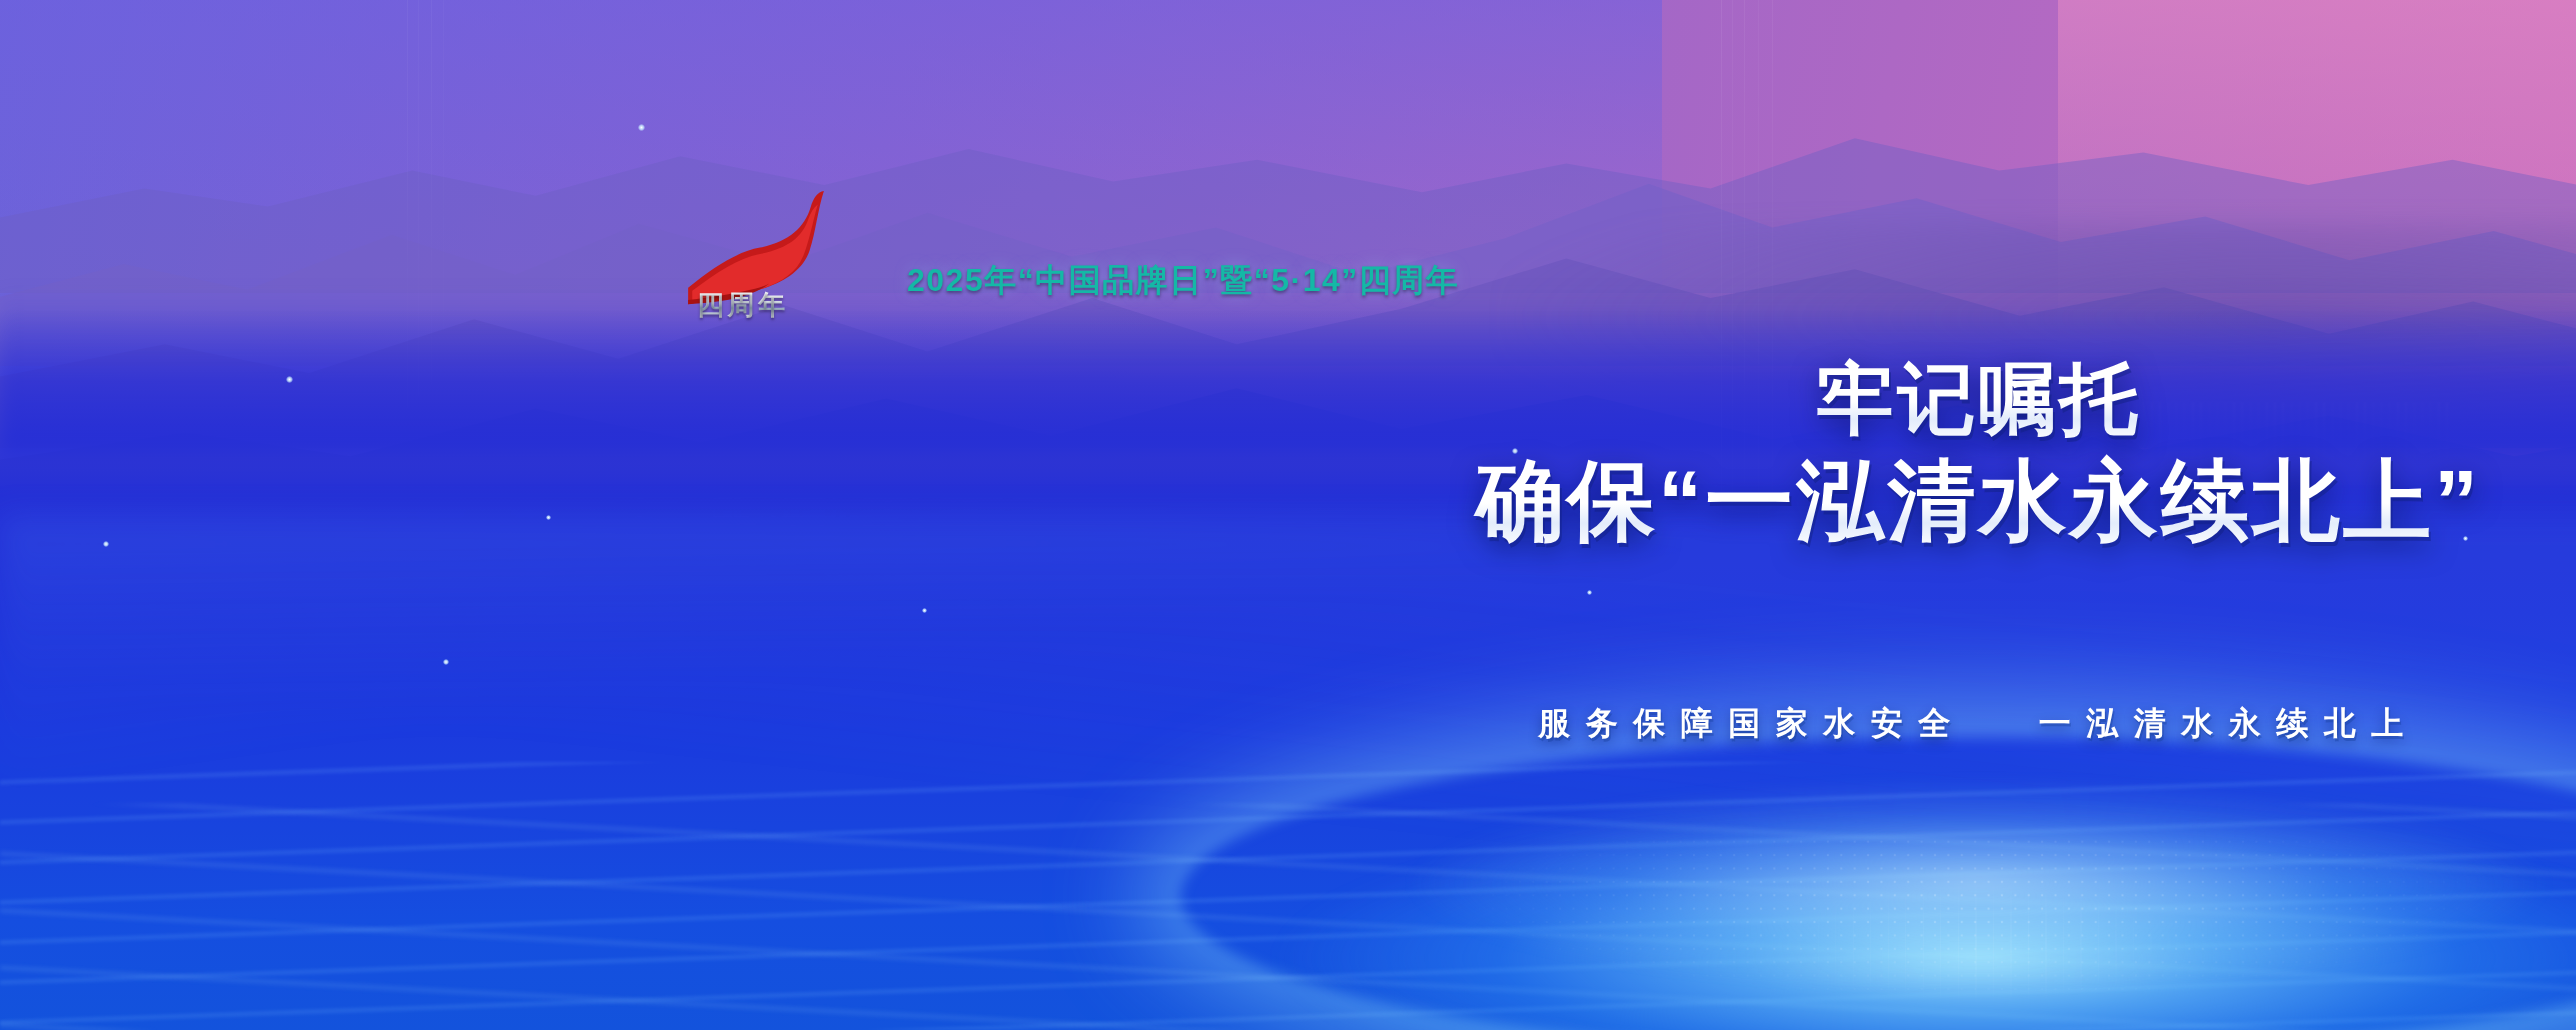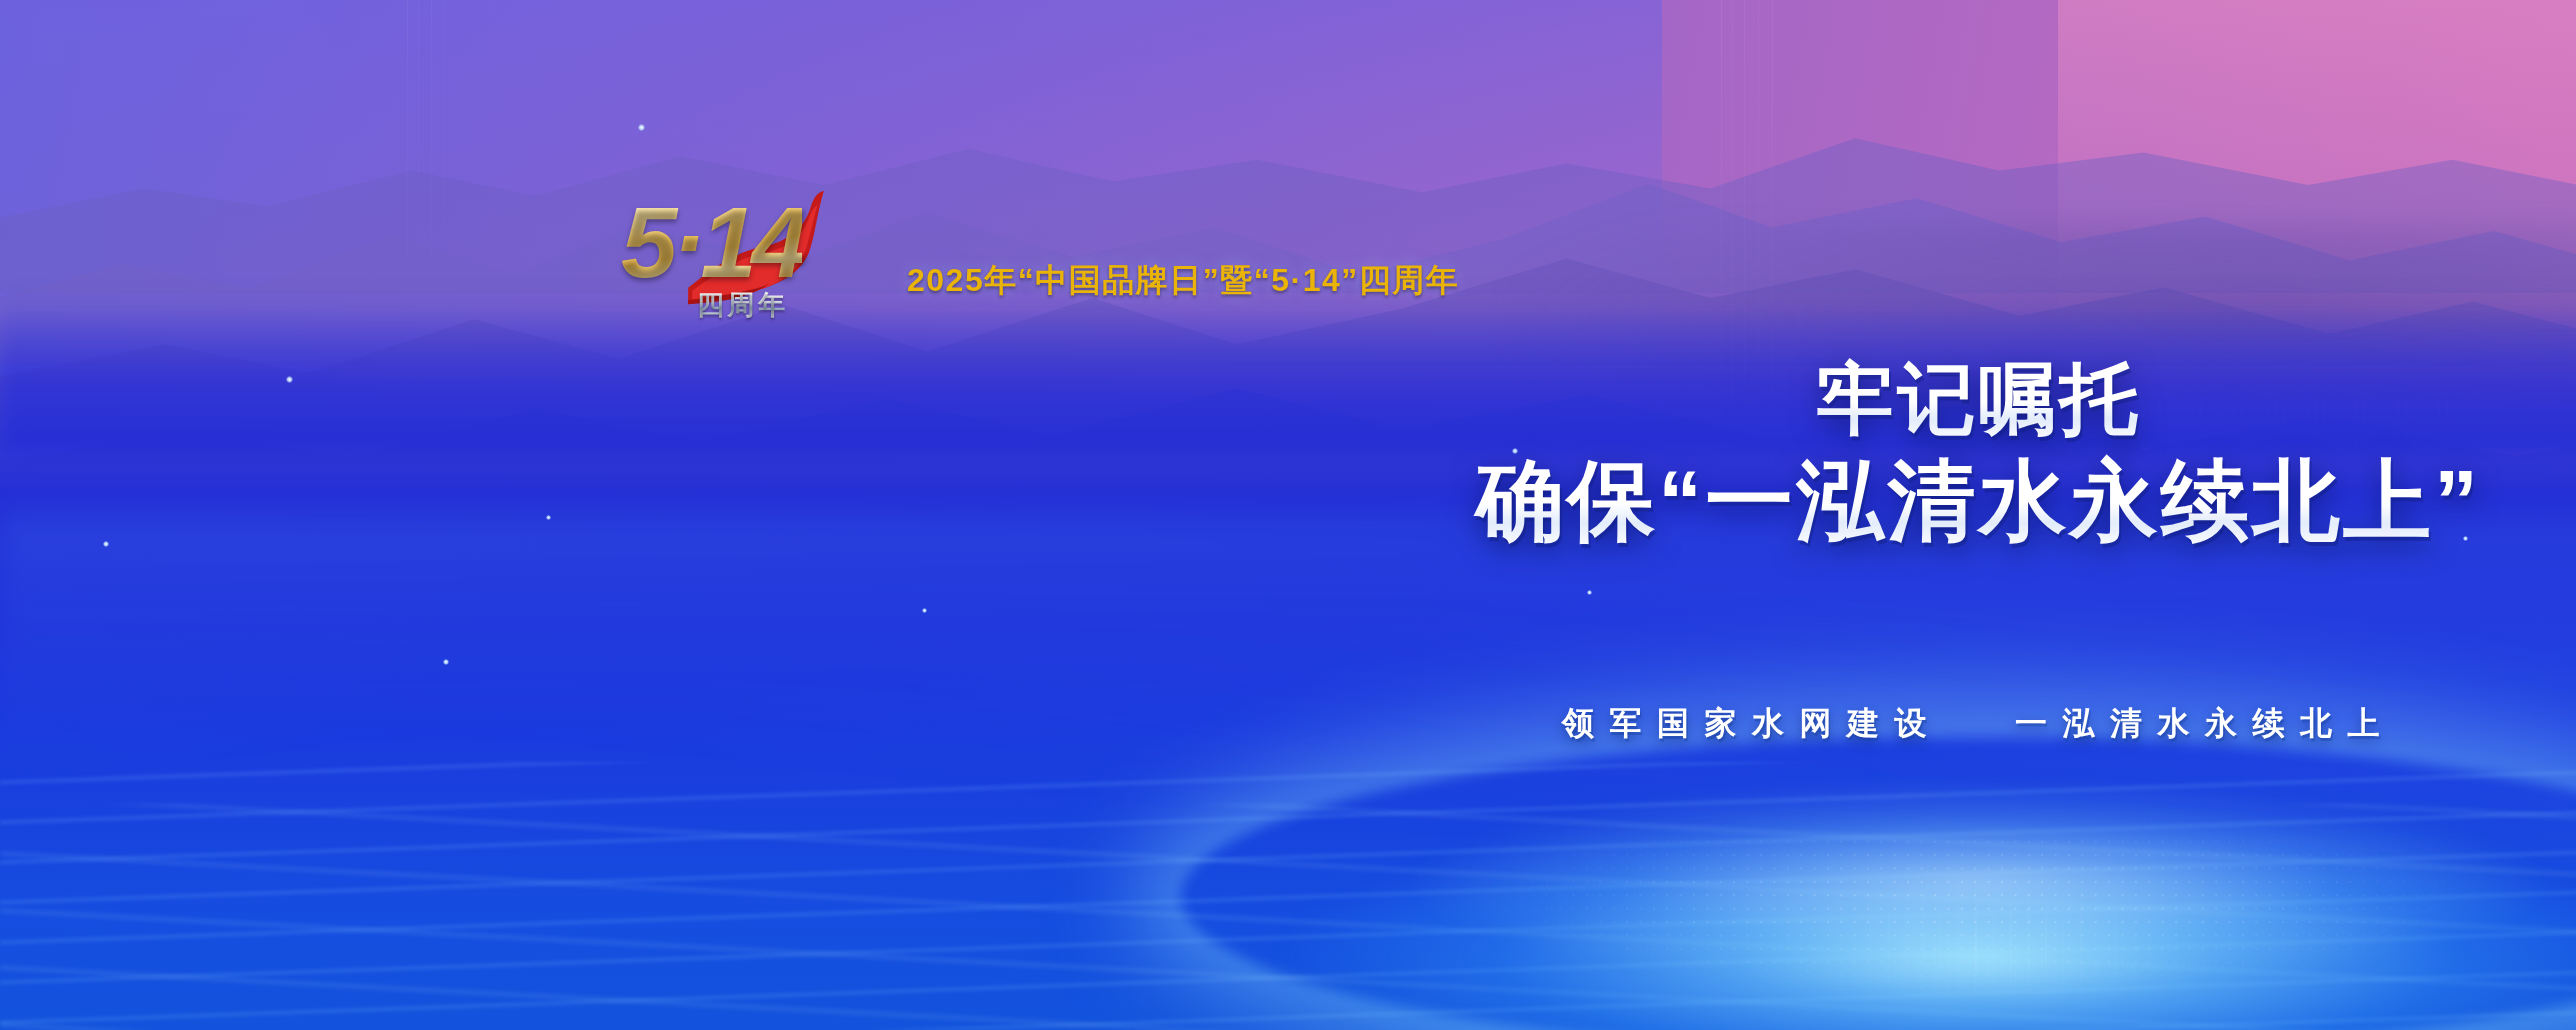--- a/index.html
+++ b/index.html
@@ -216,21 +216,21 @@
     background:linear-gradient(180deg,#ffffff 10%,#dfe9f5 45%,#9fb4cc 58%,#ffffff 95%);
     -webkit-background-clip:text;background-clip:text;color:transparent;
     text-shadow:0 1.5px 2.6px rgba(0,0,0,.35);
     white-space:nowrap;
   }
 
   
   .eventline{
     position:absolute;left:907px;top:259px;
     font-size:32px;font-weight:bold;letter-spacing:1.5px;
-    color:#eab308;white-space:nowrap;
+    color:#14b8a6;white-space:nowrap;
     text-shadow:0 2.1px 3.6px rgba(0,0,0,.40), 0 0 15.5px rgba(160,210,255,.35);
   }
 
   
   .headline{
     position:absolute;left:0;right:0;top:355px;text-align:center;
   }
   .h-line{
     font-weight:bold;
     color:#ffffff;
@@ -328,32 +328,31 @@
   </div>
 
   <div class="content">
 
     <div class="lockup">
       <svg class="ribbon" viewBox="0 0 350 280" preserveAspectRatio="none">
         <path fill="#c51a1a" d="M10,190 C60,150 105,120 150,112 C205,100 236,74 248,34 C254,14 262,4 274,2 C262,38 258,82 246,118 C232,160 188,184 140,196 C96,207 52,214 10,222 Z"></path>
         <path fill="#e22b2b" d="M18,196 C66,160 108,132 152,124 C204,113 232,92 244,56 C248,44 254,34 262,28 C252,62 246,98 234,128 C220,164 182,186 138,196 C98,205 58,210 18,218 Z"></path>
         <path fill="#a81212" d="M10,214 C56,208 100,202 140,192 C150,190 160,186 168,182 C150,196 120,208 86,214 C60,219 34,220 10,222 Z"></path>
       </svg>
-      <div class="logo514">5·14</div>
       <div class="anniv">四周年</div>
     </div>
 
     <div class="eventline">2025年“中国品牌日”暨“5·14”四周年</div>
 
     <div class="headline">
       <div class="h-line h1">牢记嘱托</div>
       <div class="h-line h2">确保“一泓清水永续北上”</div>
     </div>
 
     <div class="subtitle">
-      <span>领军国家水网建设</span>
+      <span>服务保障国家水安全</span>
       <span class="gap"></span>
       <span>一泓清水永续北上</span>
     </div>
 
   </div>
 </div>
 
 
 </body></html>

